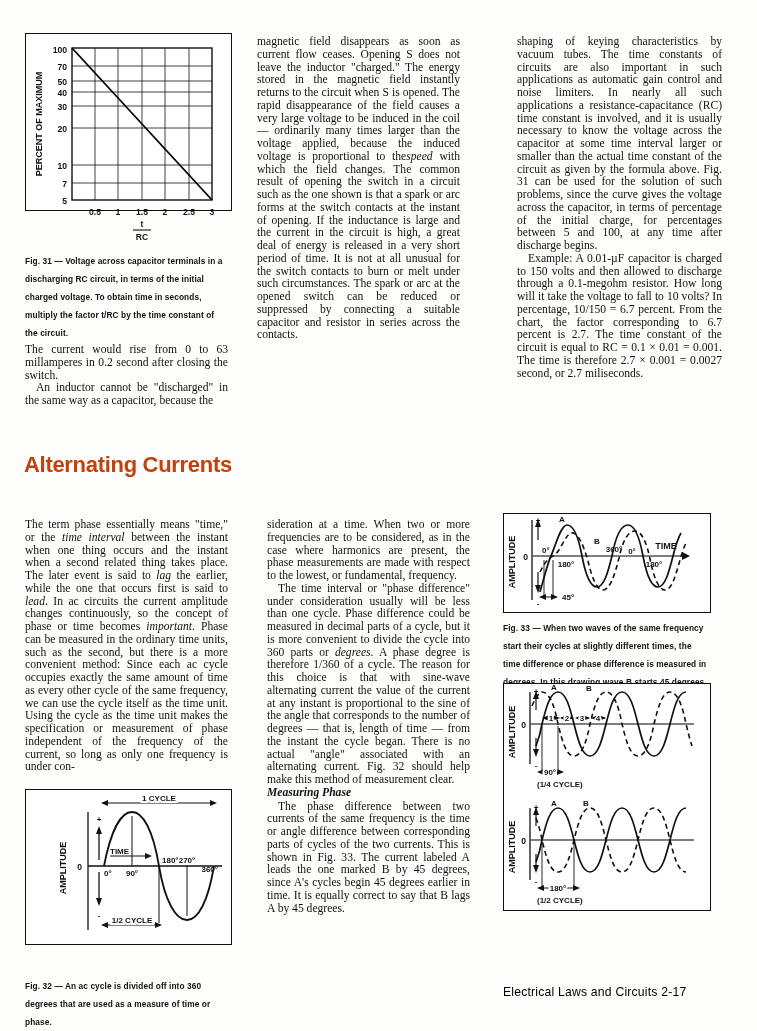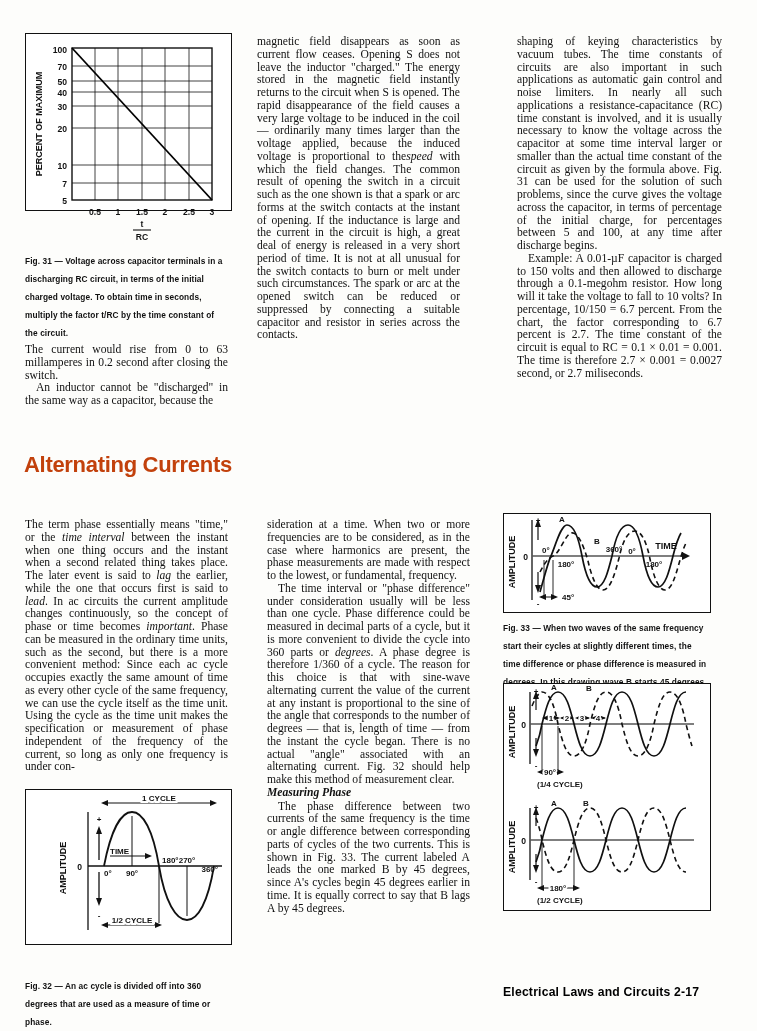--- a/index.html
+++ b/index.html
@@ -24,21 +24,21 @@
   .caption{position:absolute;font-family:"Liberation Sans",sans-serif;
            font-size:8.3px;line-height:18px;font-weight:600;color:#111;letter-spacing:.1px;}
 
   
   .secheading{position:absolute;font-family:"Liberation Sans",sans-serif;
               font-weight:bold;font-size:22px;letter-spacing:-0.3px;color:#c2410c;}
   .subhead{font-family:"Liberation Serif",serif;font-style:italic;font-weight:bold;font-size:11.6px;}
 
   
   .footer{position:absolute;font-family:"Liberation Sans",sans-serif;
-          font-weight:bold;font-size:12.2px;color:#000;letter-spacing:.2px;}
+          font-weight:normal;font-size:12.2px;color:#000;letter-spacing:.2px;}
 
   
   svg text{font-family:"Liberation Sans",sans-serif;font-weight:bold;fill:#111;}
   .axlab{font-size:9px;}
   .ticklab{font-size:8.6px;}
   .smlab{font-size:8px;}
 </style>
 </head>
 <body>
 

